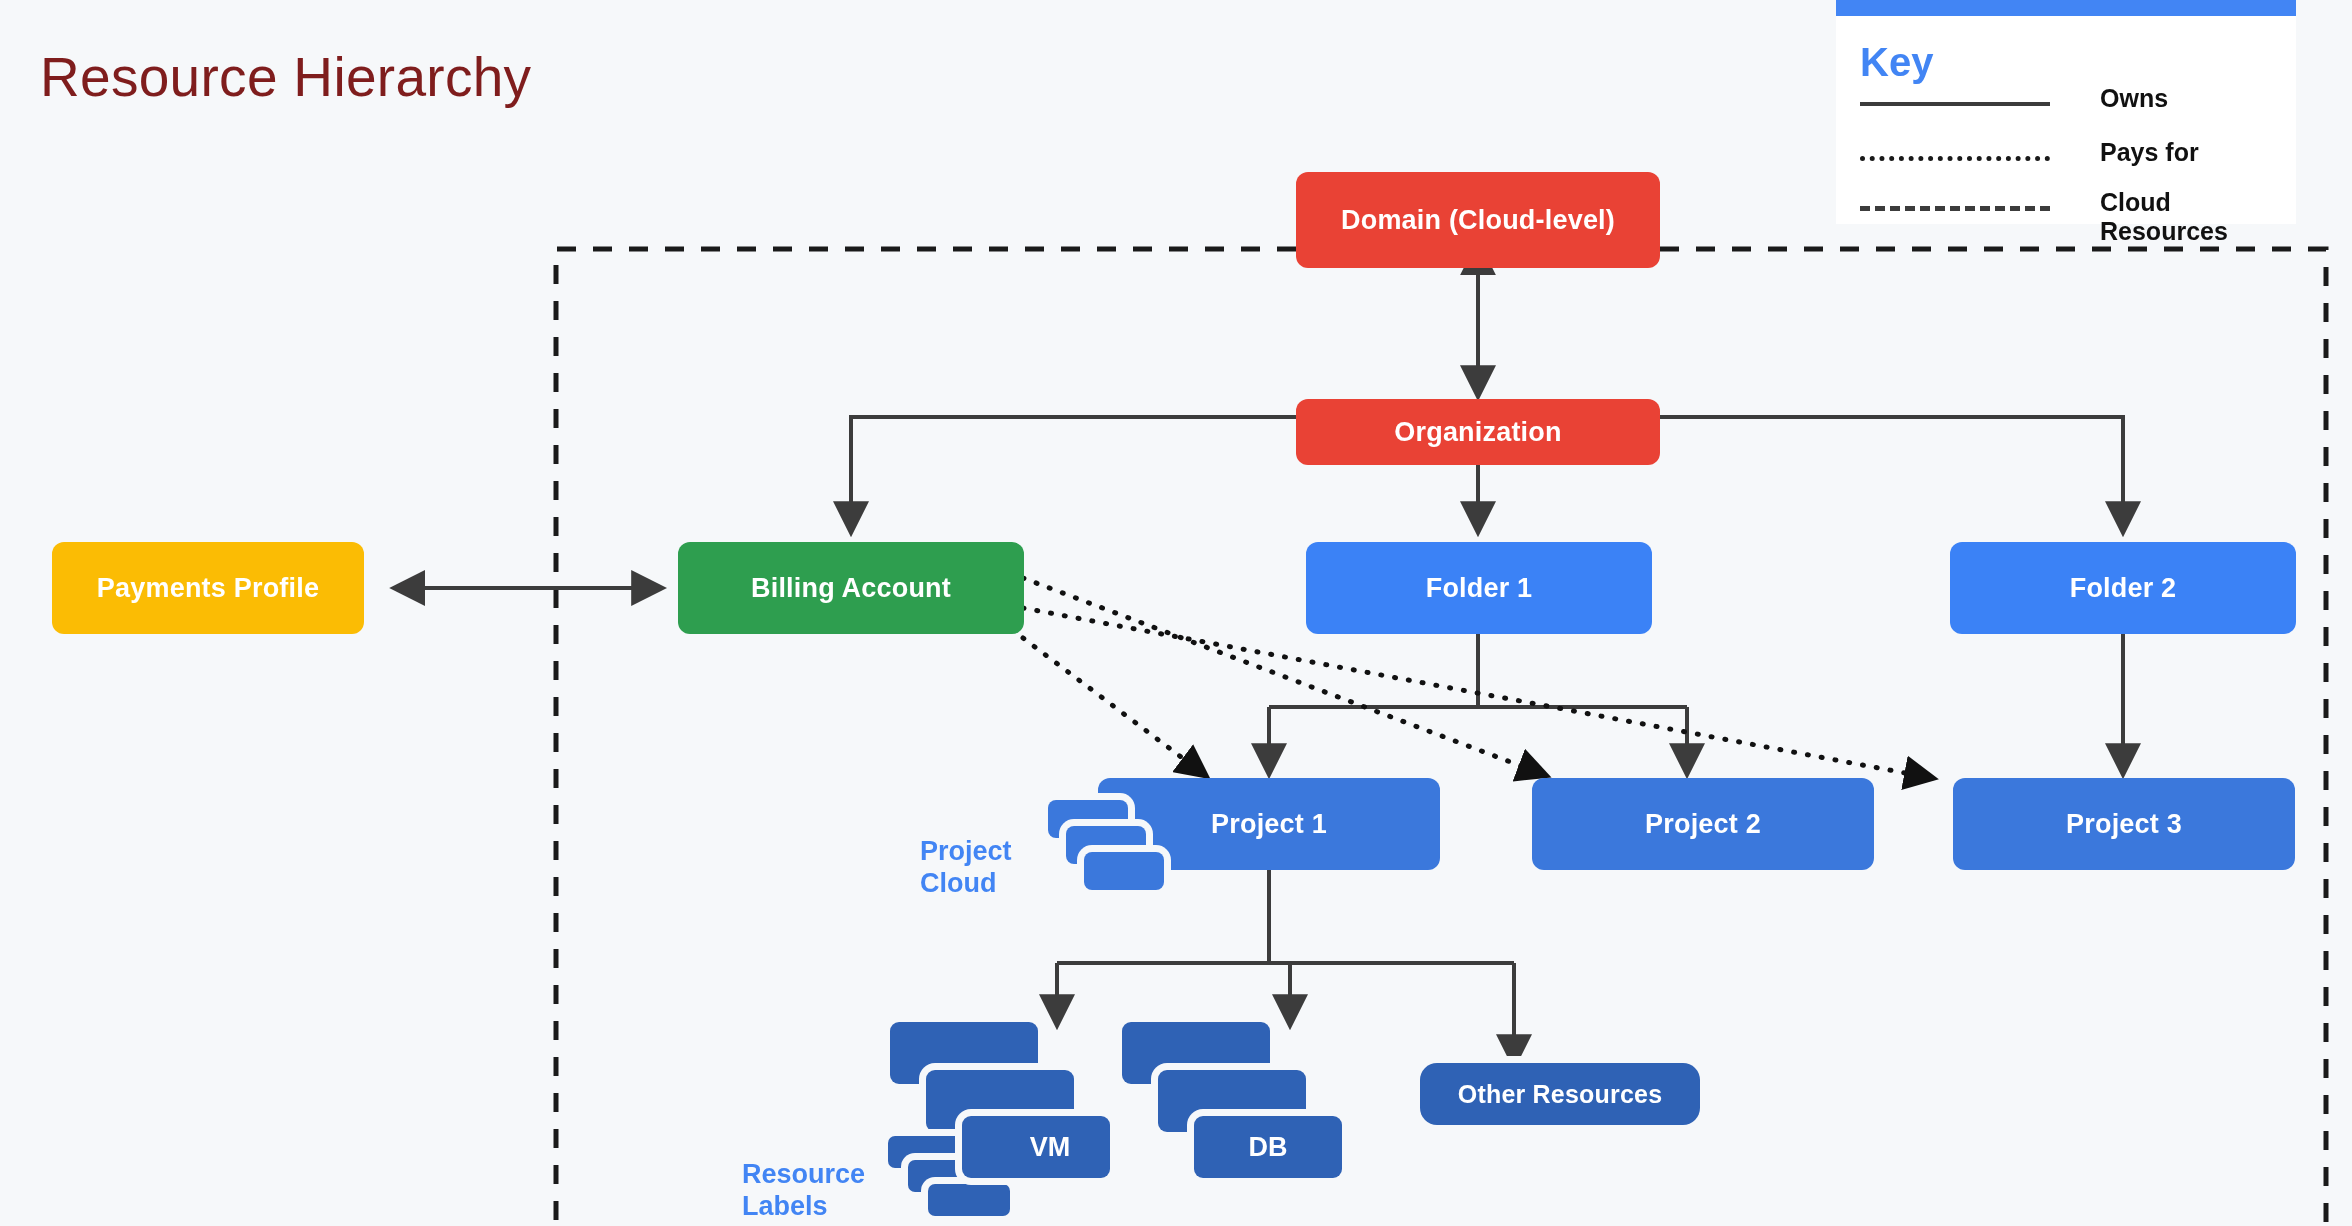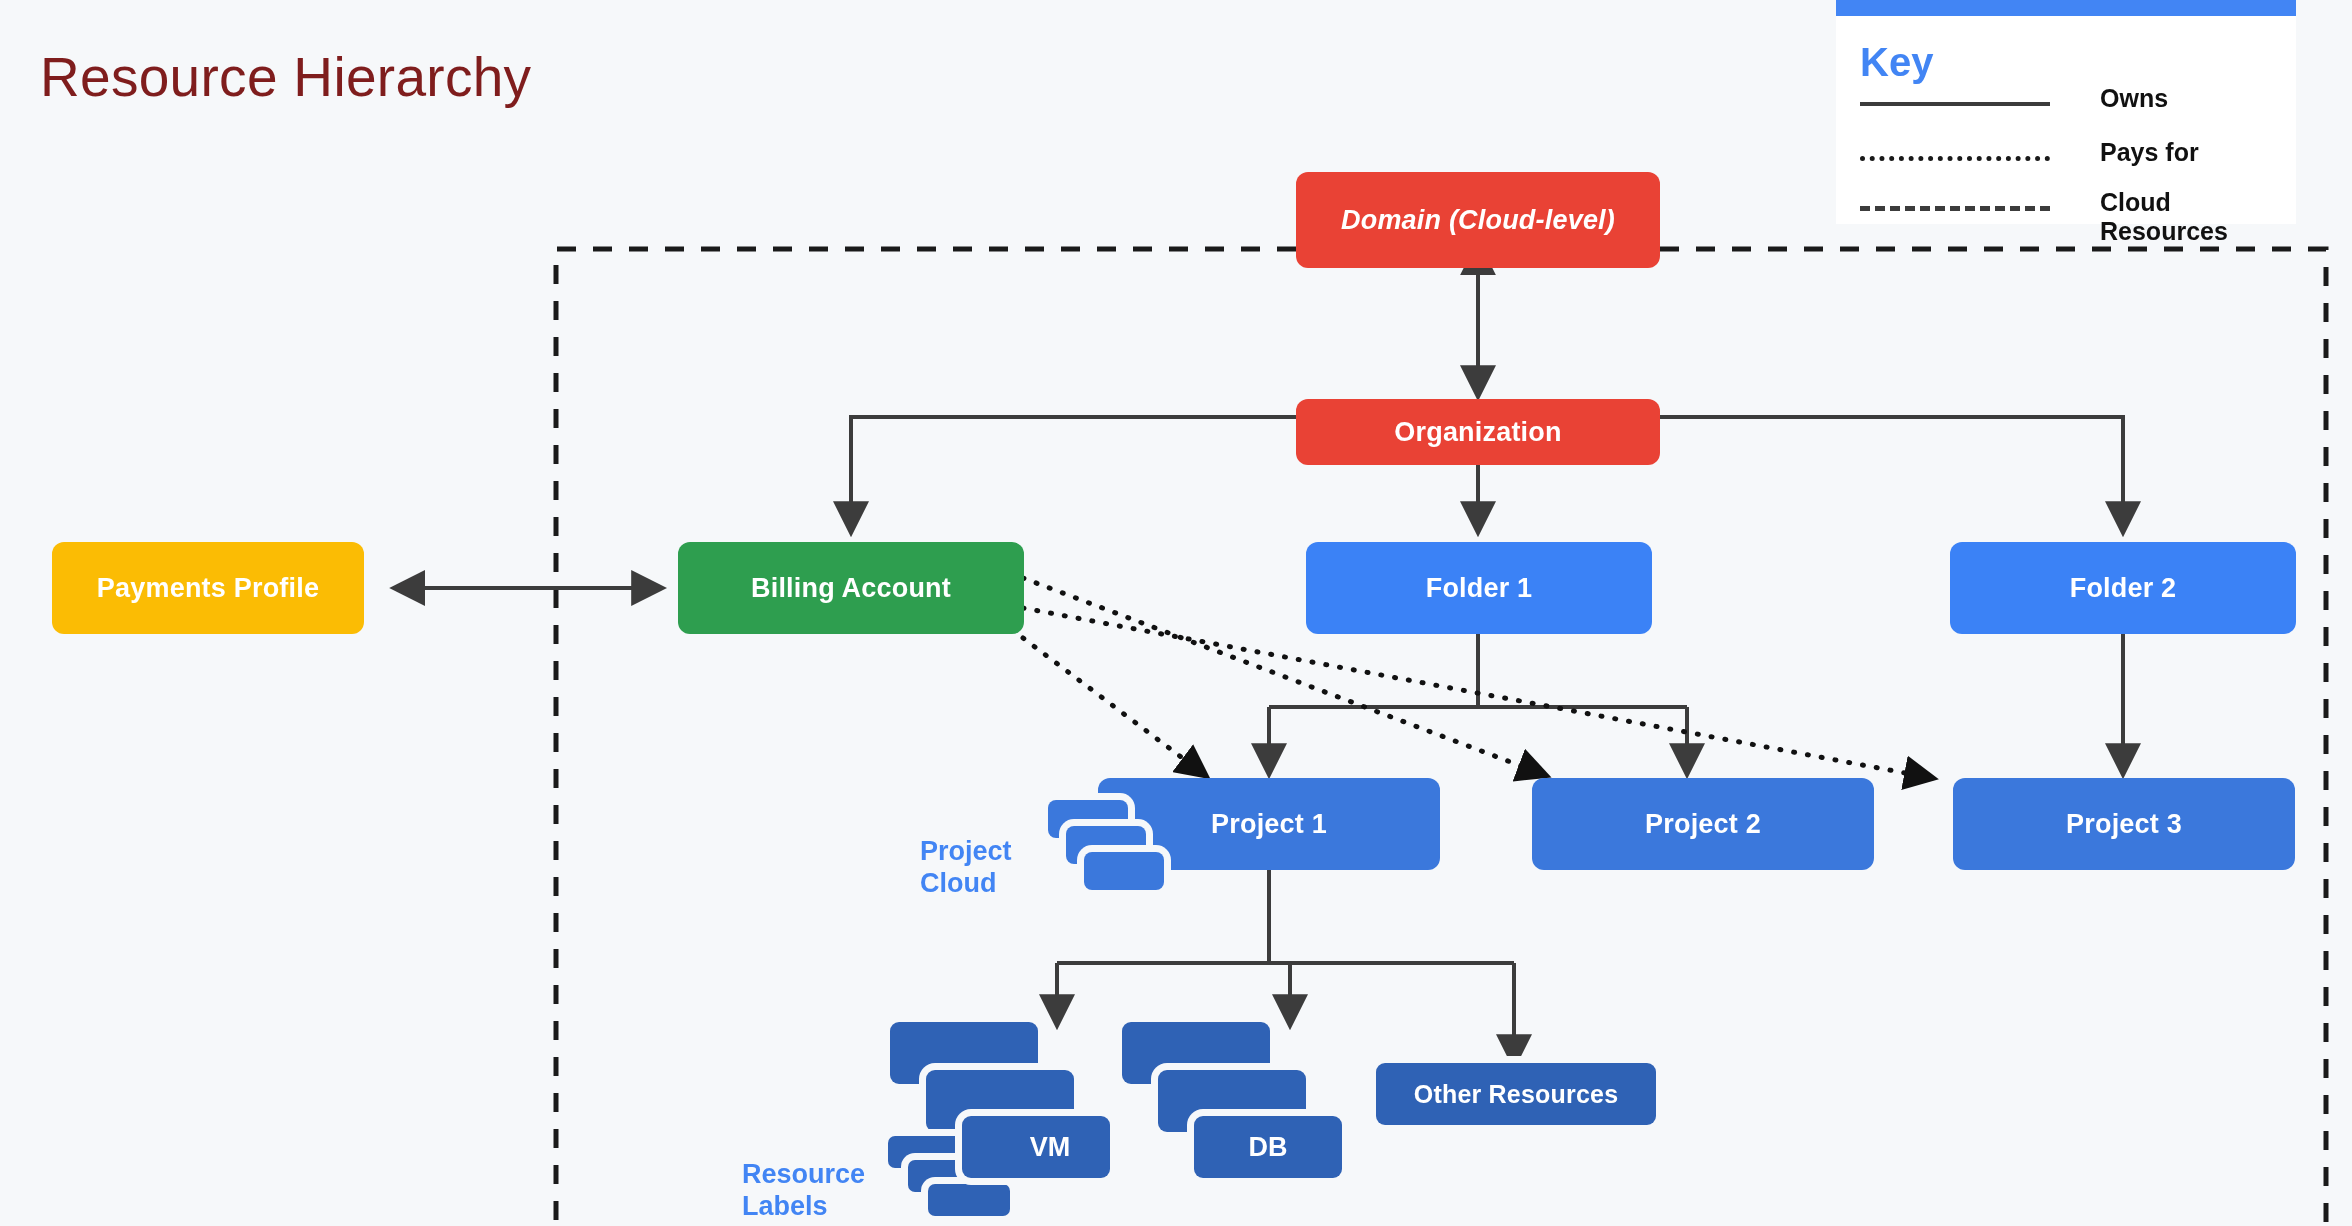--- a/index.html
+++ b/index.html
@@ -52,23 +52,24 @@
     white-space: nowrap;
     text-align: center;
   }
   .node.red      { background: #E94235; }
   .node.green    { background: #2E9E4F; }
   .node.amber    { background: #FBBC04; }
   .node.folder   { background: #3b82f6; justify-content: center; }
   .node.project  { background: #3B78DC; }
   .node.resource {
     background: #2F62B5;
-    border-radius: 9px;
+    border-radius: 17px;
     font-size: 25px;
     box-shadow: 0 0 0 7px #F6F8FA;
+    margin-left: 44px;
   }
 
   
   .side-label {
     position: absolute;
     color: #4285F4;
     font-weight: bold;
     font-size: 27px;
     line-height: 1.16;
     text-align: left;
@@ -196,21 +197,21 @@
     <path d="M1269,870 L1269,963 M1057,963 L1514,963 M1057,963 L1057,1018 M1290,963 L1290,1018 M1514,963 L1514,1058" fill="none" stroke="#3C3C3C" stroke-width="4"></path>
     <line x1="1057" y1="963" x2="1057" y2="1023" stroke="#3C3C3C" stroke-width="4" marker-end="url(#arrowEnd)"></line>
     <line x1="1290" y1="963" x2="1290" y2="1023" stroke="#3C3C3C" stroke-width="4" marker-end="url(#arrowEnd)"></line>
     <line x1="1514" y1="963" x2="1514" y2="1063" stroke="#3C3C3C" stroke-width="4" marker-end="url(#arrowEnd)"></line>
 
     <line x1="1023" y1="638" x2="1205" y2="775" stroke="#111111" stroke-width="5" stroke-dasharray="1 13" stroke-linecap="round" marker-end="url(#dotArrow)"></line>
     <line x1="1023" y1="578" x2="1545" y2="775" stroke="#111111" stroke-width="5" stroke-dasharray="1 13" stroke-linecap="round" marker-end="url(#dotArrow)"></line>
     <line x1="1023" y1="608" x2="1932" y2="778" stroke="#111111" stroke-width="5" stroke-dasharray="1 13" stroke-linecap="round" marker-end="url(#dotArrow)"></line>
   </svg>
 
-  <div class="node red" style="left:1296px; top:172px; width:364px; height:96px;font-style:italic;">
+  <div class="node red" style="left:1296px; top:172px; width:364px; height:96px;">
     <span>Domain (Cloud-level)</span>
   </div>
 
   <div class="node red" style="left:1296px; top:370px; width:364px; height:66px;margin-top:29px;">
     <span>Organization</span>
   </div>
 
   <div class="node amber" style="left:52px; top:542px; width:312px; height:92px;">
     <span>Payments Profile</span>
   </div>

